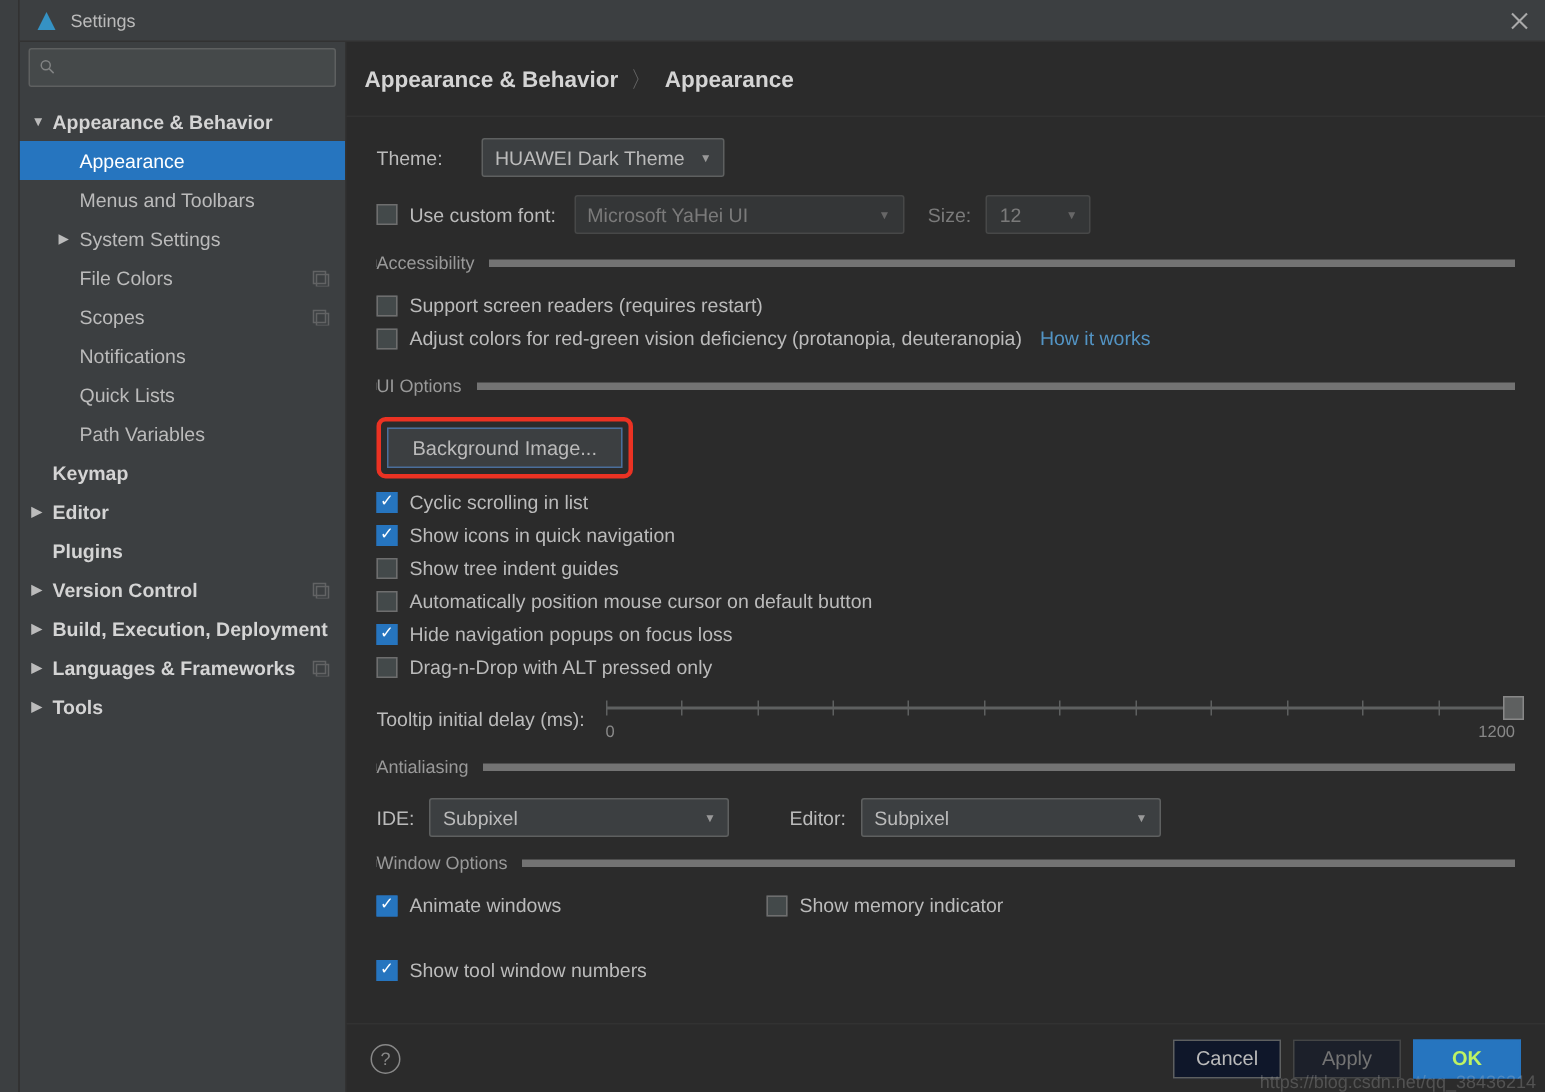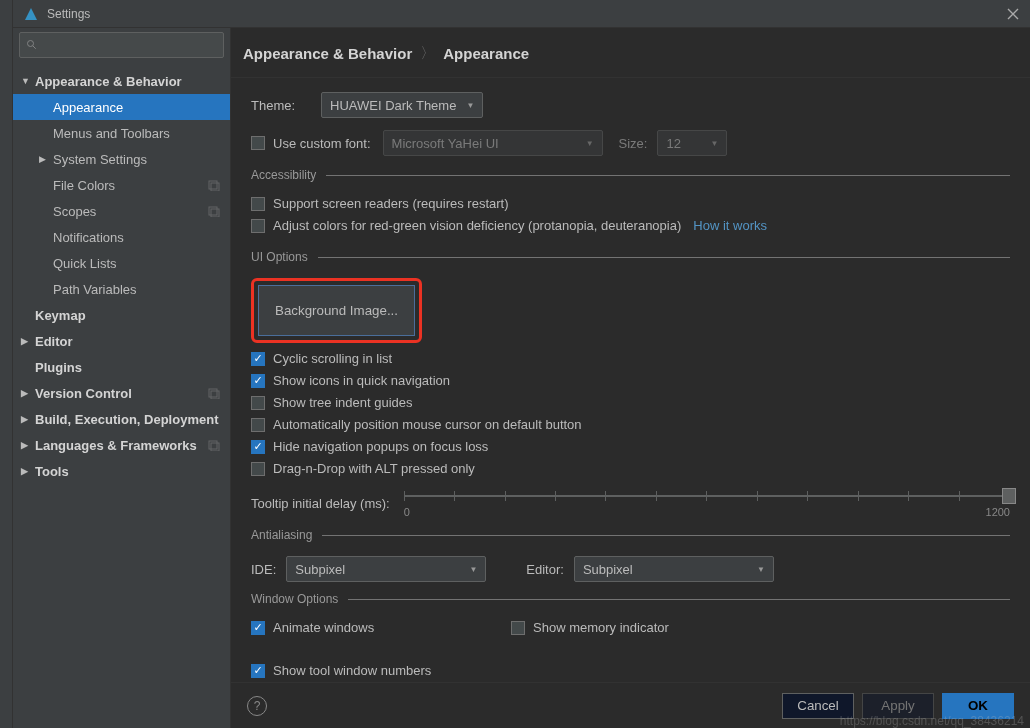--- a/index.html
+++ b/index.html
@@ -27,41 +27,41 @@
 .breadcrumb .sep { color: #666; font-weight: normal; }
 .scroll-area { flex: 1; overflow-y: auto; padding: 14px 20px 10px 20px; }
 .row { display: flex; align-items: center; margin-bottom: 12px; }
 .row label.lead { width: 70px; }
 .combo { background: #3c3f41; border: 1px solid #5e6060; padding: 4px 8px; min-width: 150px; display: flex; align-items: center; justify-content: space-between; cursor: pointer; height: 26px; border-radius: 2px; }
 .combo .arrow-d { font-size: 8px; color: #999; margin-left: 10px; }
 .combo.disabled { opacity: 0.55; }
 .checkbox { width: 14px; height: 14px; border: 1px solid #6e6e6e; background: #43494a; margin-right: 8px; flex-shrink: 0; display: flex; align-items: center; justify-content: center; }
 .checkbox.checked { background: #2675bf; border-color: #2675bf; }
 .checkbox.checked::after { content: "✓"; color: #fff; font-size: 11px; line-height: 1; }
-fieldset { border: none; border-top: 1px solid #737373; padding-top: 14px; margin-top: 10px; margin-bottom: 6px; }
+fieldset { border: none; border-top: 5px solid #737373; padding-top: 14px; margin-top: 10px; margin-bottom: 6px; }
 legend { padding-right: 10px; color: #999; font-size: 12px; }
 .check-row { display: flex; align-items: center; margin-bottom: 7px; }
-.btn-outline { background: #3c3f41; border: 1px solid #5e6060; padding: 17px 16px; cursor: pointer; color: #bbb; }
+.btn-outline { background: #3c3f41; border: 1px solid #5e6060; padding: 5px 16px; cursor: pointer; color: #bbb; }
 .highlight-box { border: 3px solid #eb3223; border-radius: 6px; display: inline-block; padding: 4px; margin-bottom: 8px; }
 .highlight-box .btn-outline { border-color: #4a6e9b; }
 .link { color: #5394c4; cursor: pointer; margin-left: 12px; }
 .slider-row { display: flex; align-items: center; margin-top: 12px; gap: 14px; }
 .slider-track { flex: 1; position: relative; height: 30px; }
 .slider-line { position: absolute; top: 7px; left: 0; right: 0; height: 2px; background: #5e6060; }
 .slider-ticks { position: absolute; top: 3px; left: 0; right: 0; height: 10px; display: flex; justify-content: space-between; }
 .slider-ticks span { width: 1px; height: 10px; background: #5e6060; }
 .slider-thumb { position: absolute; top: 0; right: -6px; width: 14px; height: 16px; background: #5e6060; border: 1px solid #888; }
 .slider-labels { position: absolute; top: 18px; left: 0; right: 0; display: flex; justify-content: space-between; font-size: 11px; color: #888; }
 .two-col { display: flex; gap: 40px; align-items: flex-start; }
 .wo-grid { display: grid; grid-template-columns: 260px 260px; row-gap: 21px; }
 .footer { height: 46px; border-top: 1px solid #323232; display: flex; align-items: center; padding: 0 16px; }
 .help-icon { width: 20px; height: 20px; border: 1.5px solid #888; border-radius: 50%; display: flex; align-items: center; justify-content: center; color: #888; cursor: pointer; font-size: 12px; }
 .footer .spacer { flex: 1; }
 .btn { min-width: 72px; height: 26px; border: 1px solid #5e6060; background: #0f172a; color: #bbb; cursor: pointer; margin-left: 8px; display: flex; align-items: center; justify-content: center; }
-.btn.primary { background: #365880; border-color: #4c708c; color: #000000; }
+.btn.primary { background: #365880; border-color: #4c708c; color: #bef264; }
 .btn.primary.bright { background: #2675bf; border-color: #2675bf; font-weight: bold; }
 .btn.disabled { opacity: 0.5; }
 .watermark { position: absolute; right: 6px; bottom: 0; font-size: 12px; color: rgba(200,200,200,0.25); pointer-events: none; }
 </style>
 </head>
 <body>
 
 <div class="left-strip"></div>
 
 <div class="dialog">

